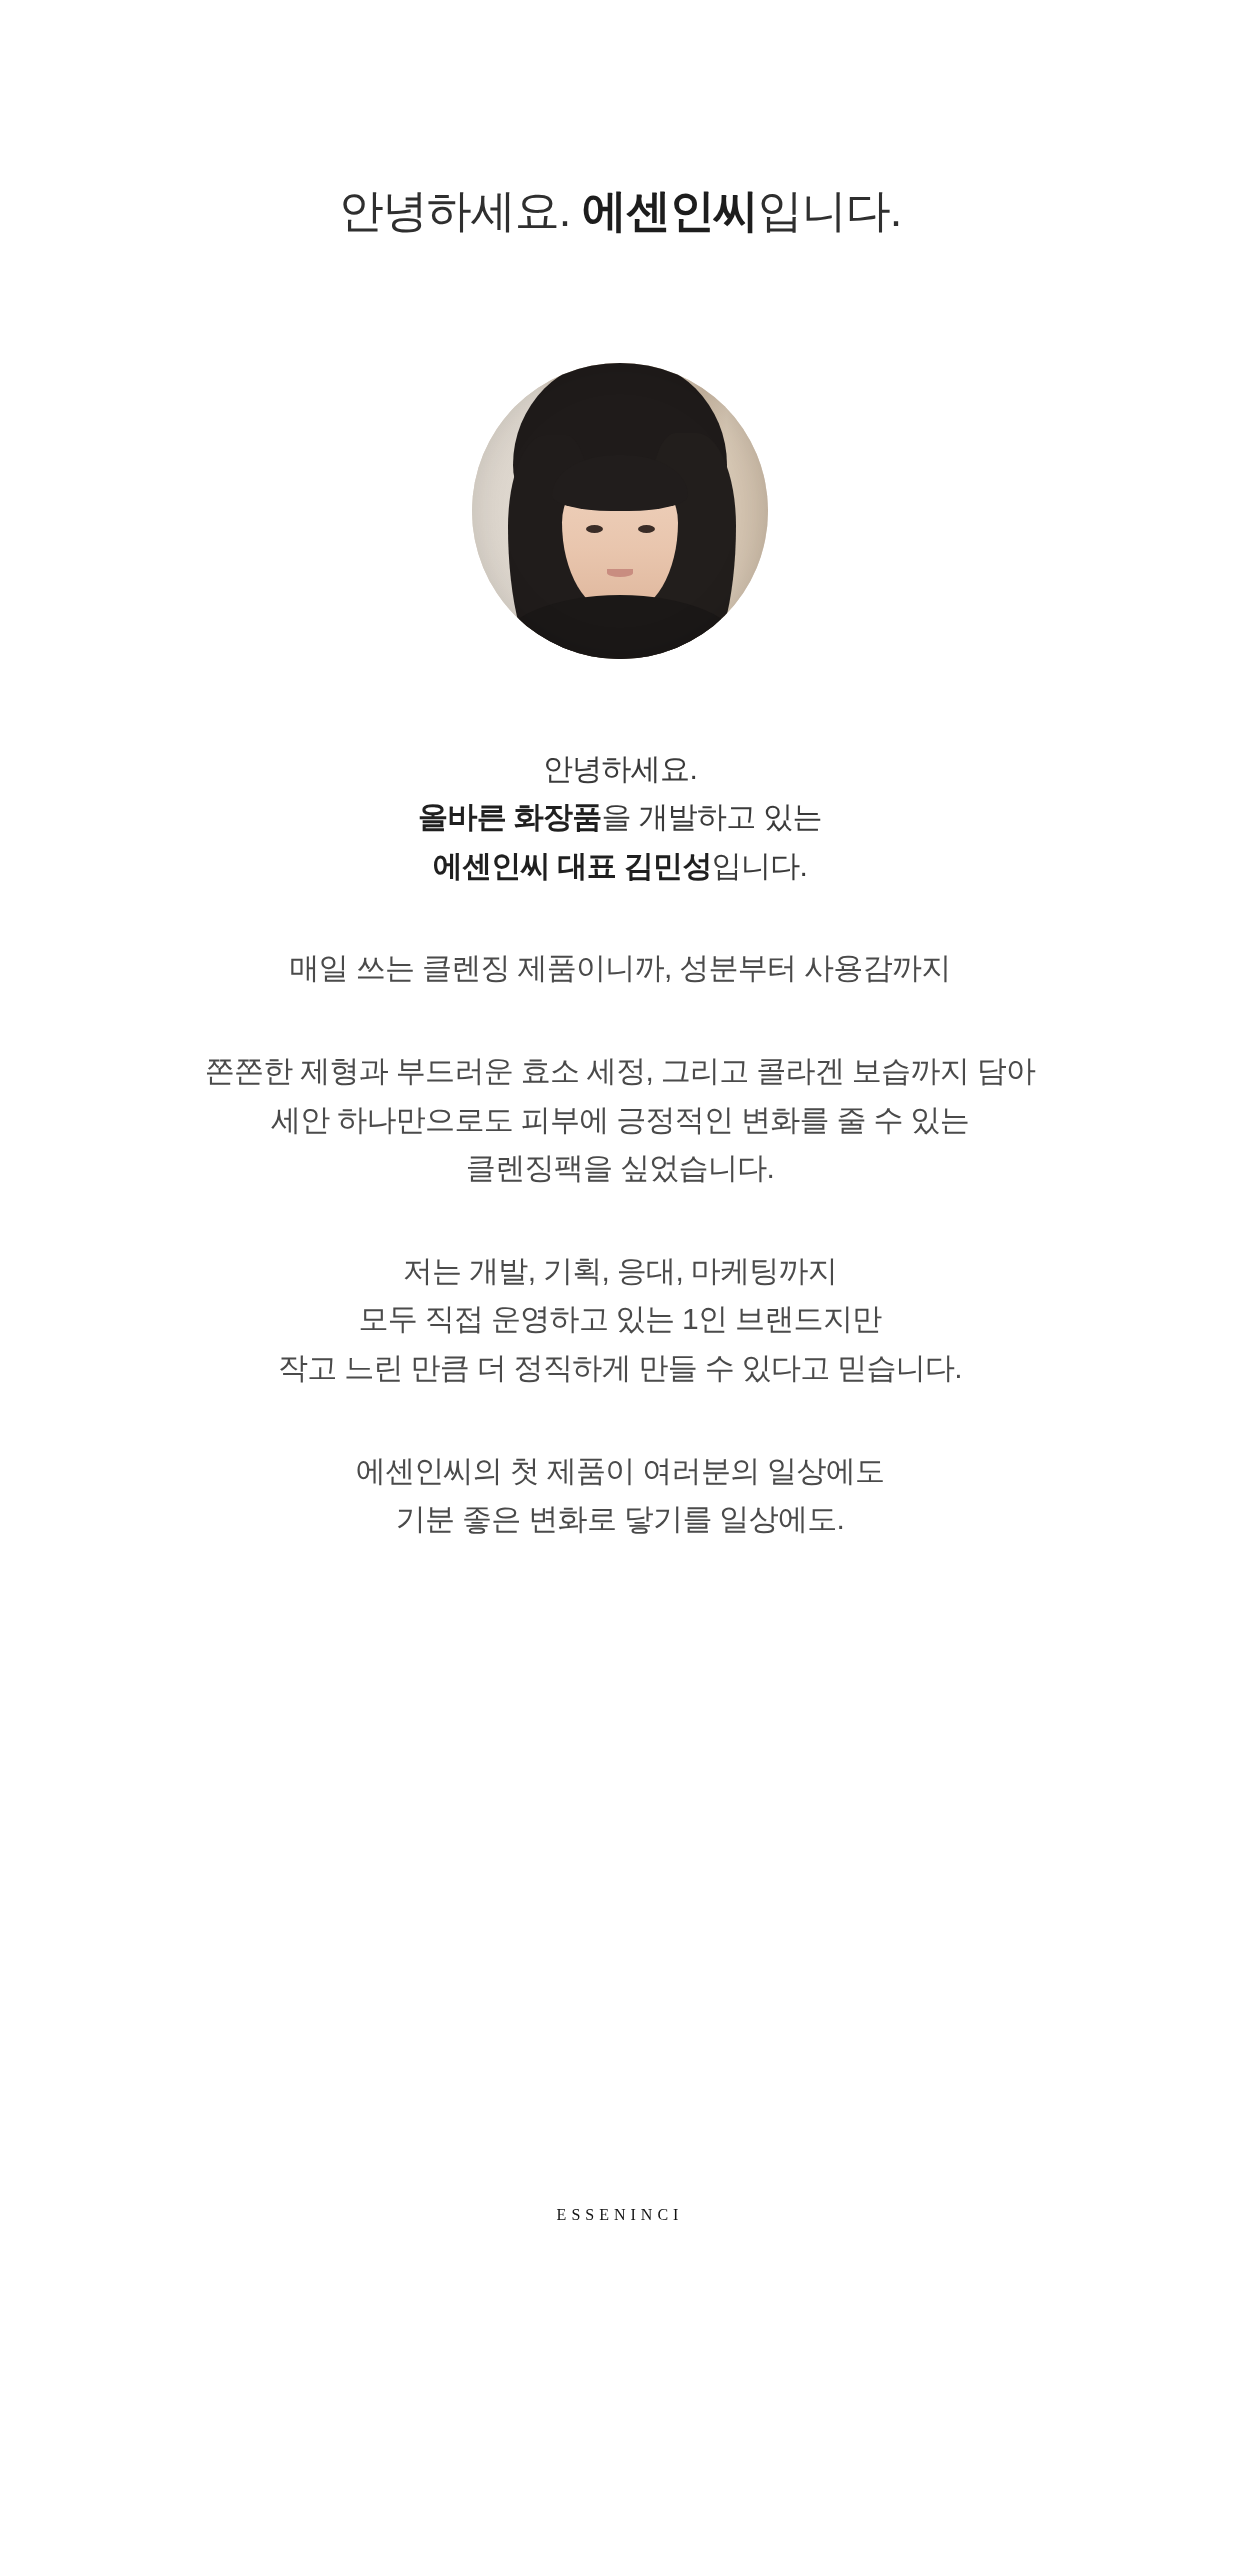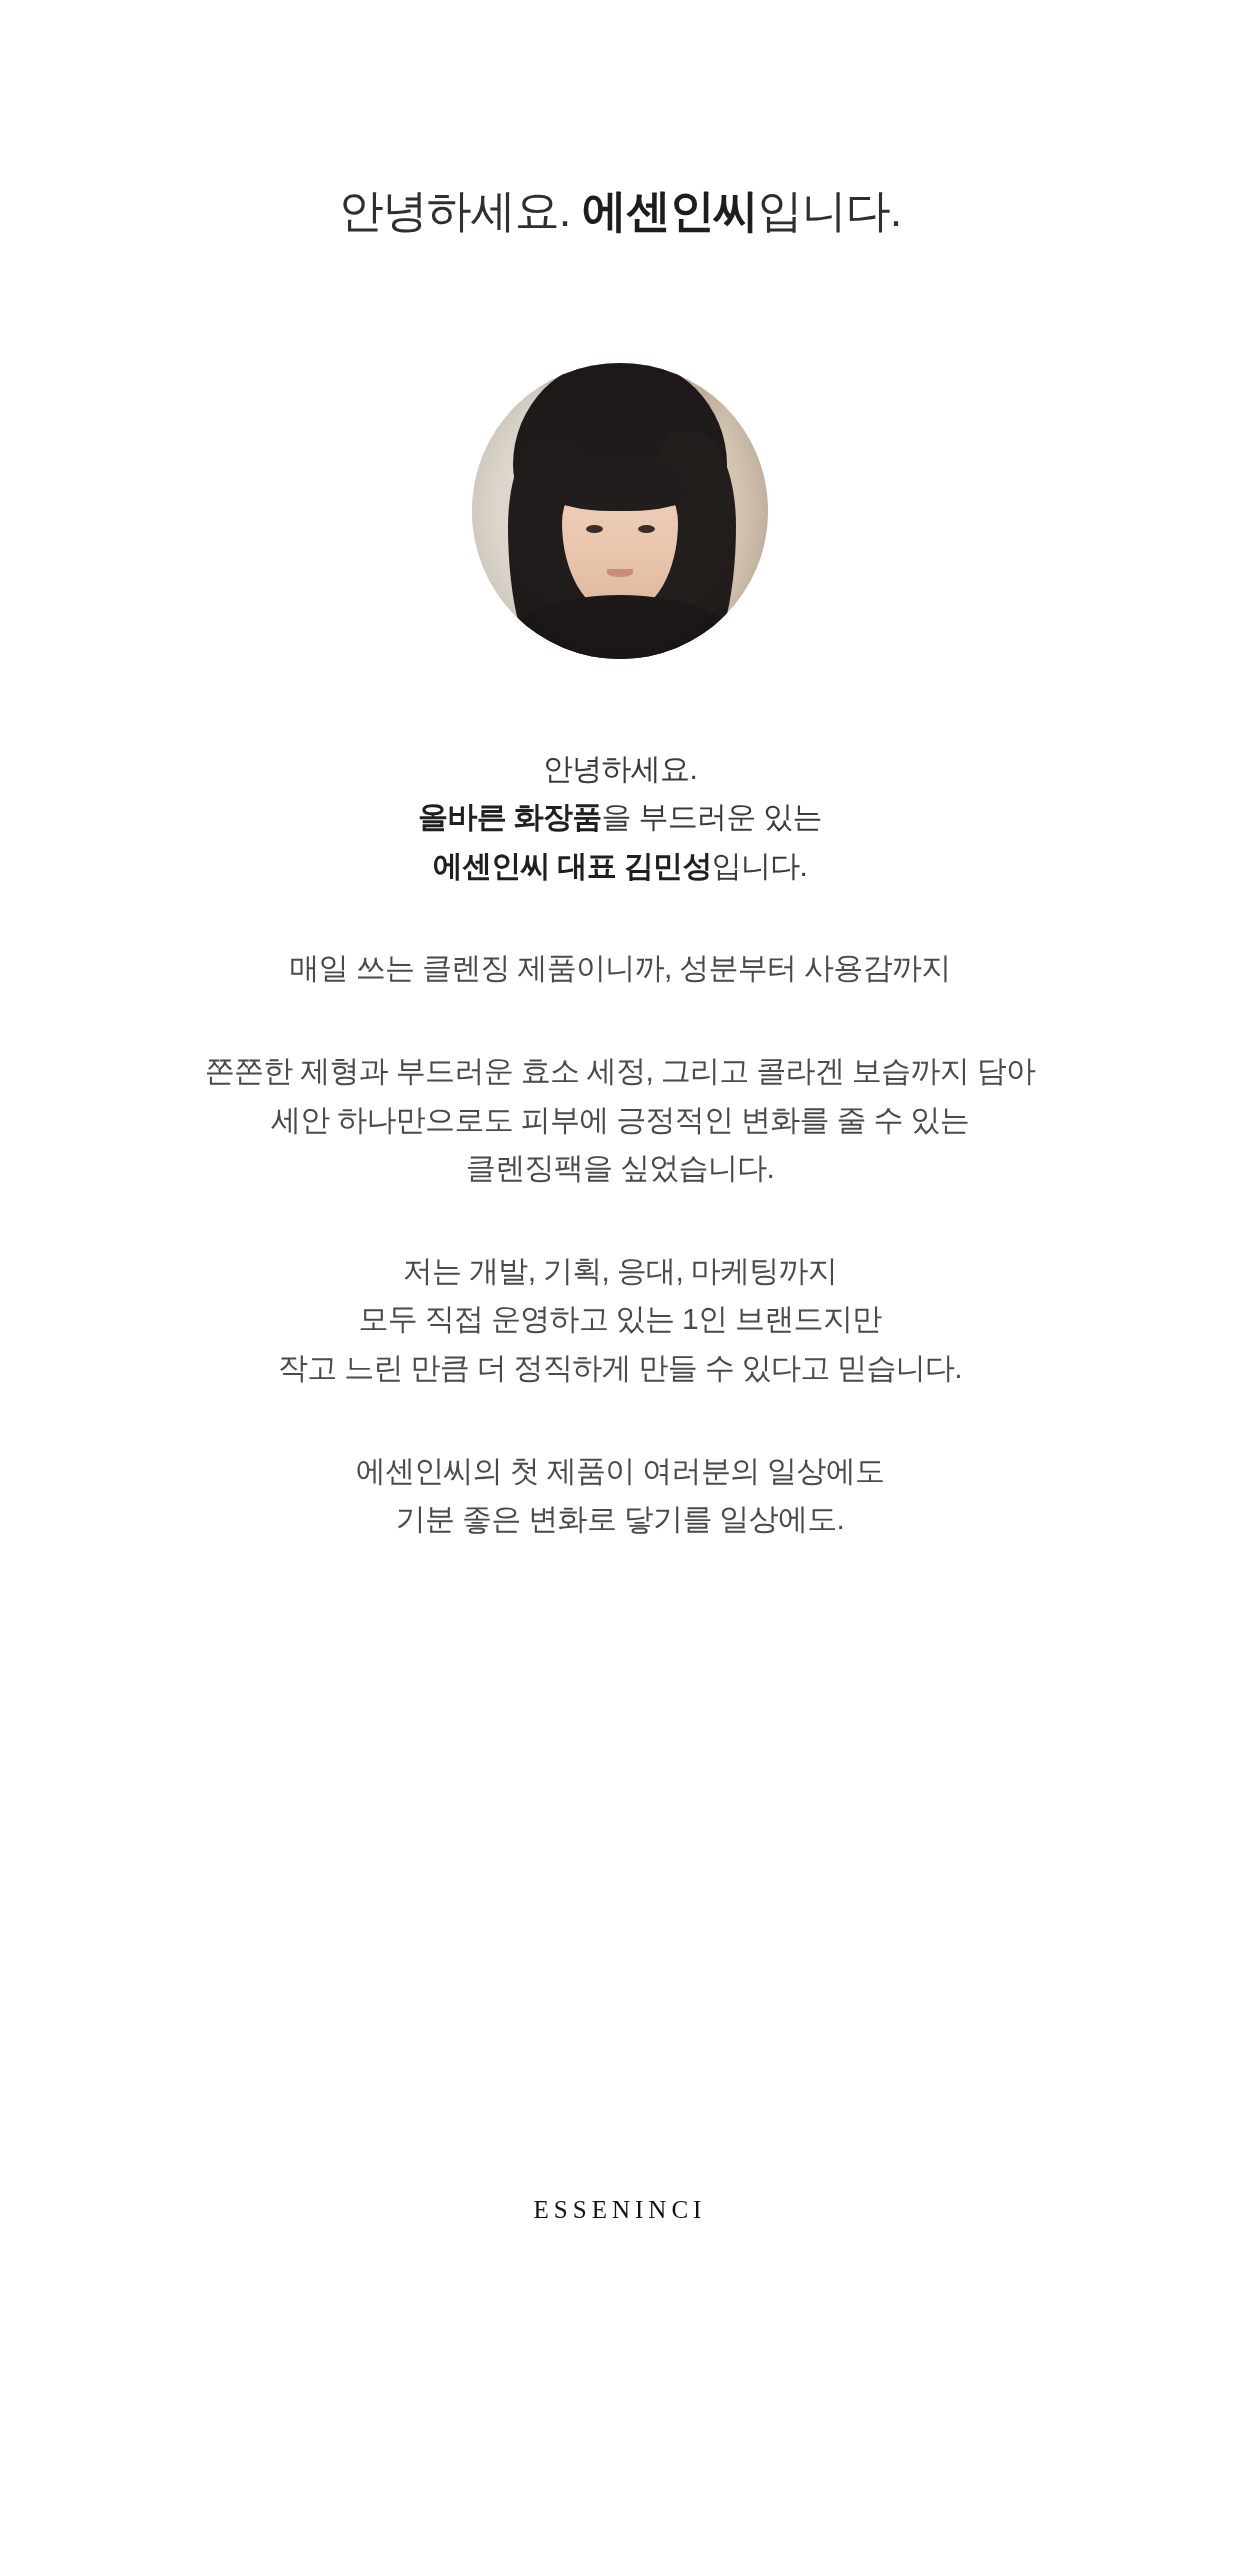--- a/index.html
+++ b/index.html
@@ -177,21 +177,21 @@
   }
 
   
   .brand-logo {
     position: absolute;
     left: 0;
     right: 0;
     bottom: 52px;
     text-align: center;
     font-family: "Liberation Serif", "DejaVu Serif", serif;
-    font-size: 25px;
+    font-size: 16px;
     letter-spacing: 5px;
     color: #121212;
     font-weight: 400;
   }
 </style>
 </head>
 <body>
 
 <div class="page">
 
@@ -211,21 +211,21 @@
       <div class="p-mouth"></div>
       <div class="p-body"></div>
       <div class="p-shadow"></div>
     </div>
   </div>
 
   <div class="copy">
 
     <div class="block">
       <div class="line intro">안녕하세요.</div>
-      <div class="line intro"><b>올바른 화장품</b><span>을 부드러운 있는</span></div>
+      <div class="line intro"><b>올바른 화장품</b><span>을 개발하고 있는</span></div>
       <div class="line intro"><b>에센인씨 대표 김민성</b><span>입니다.</span></div>
     </div>
 
     <div class="block">
       <div class="line">매일 쓰는 클렌징 제품이니까, 성분부터 사용감까지</div>
     </div>
 
     <div class="block">
       <div class="line">쫀쫀한 제형과 부드러운 효소 세정, 그리고 콜라겐 보습까지 담아</div>
       <div class="line">세안 하나만으로도 피부에 긍정적인 변화를 줄 수 있는</div>

